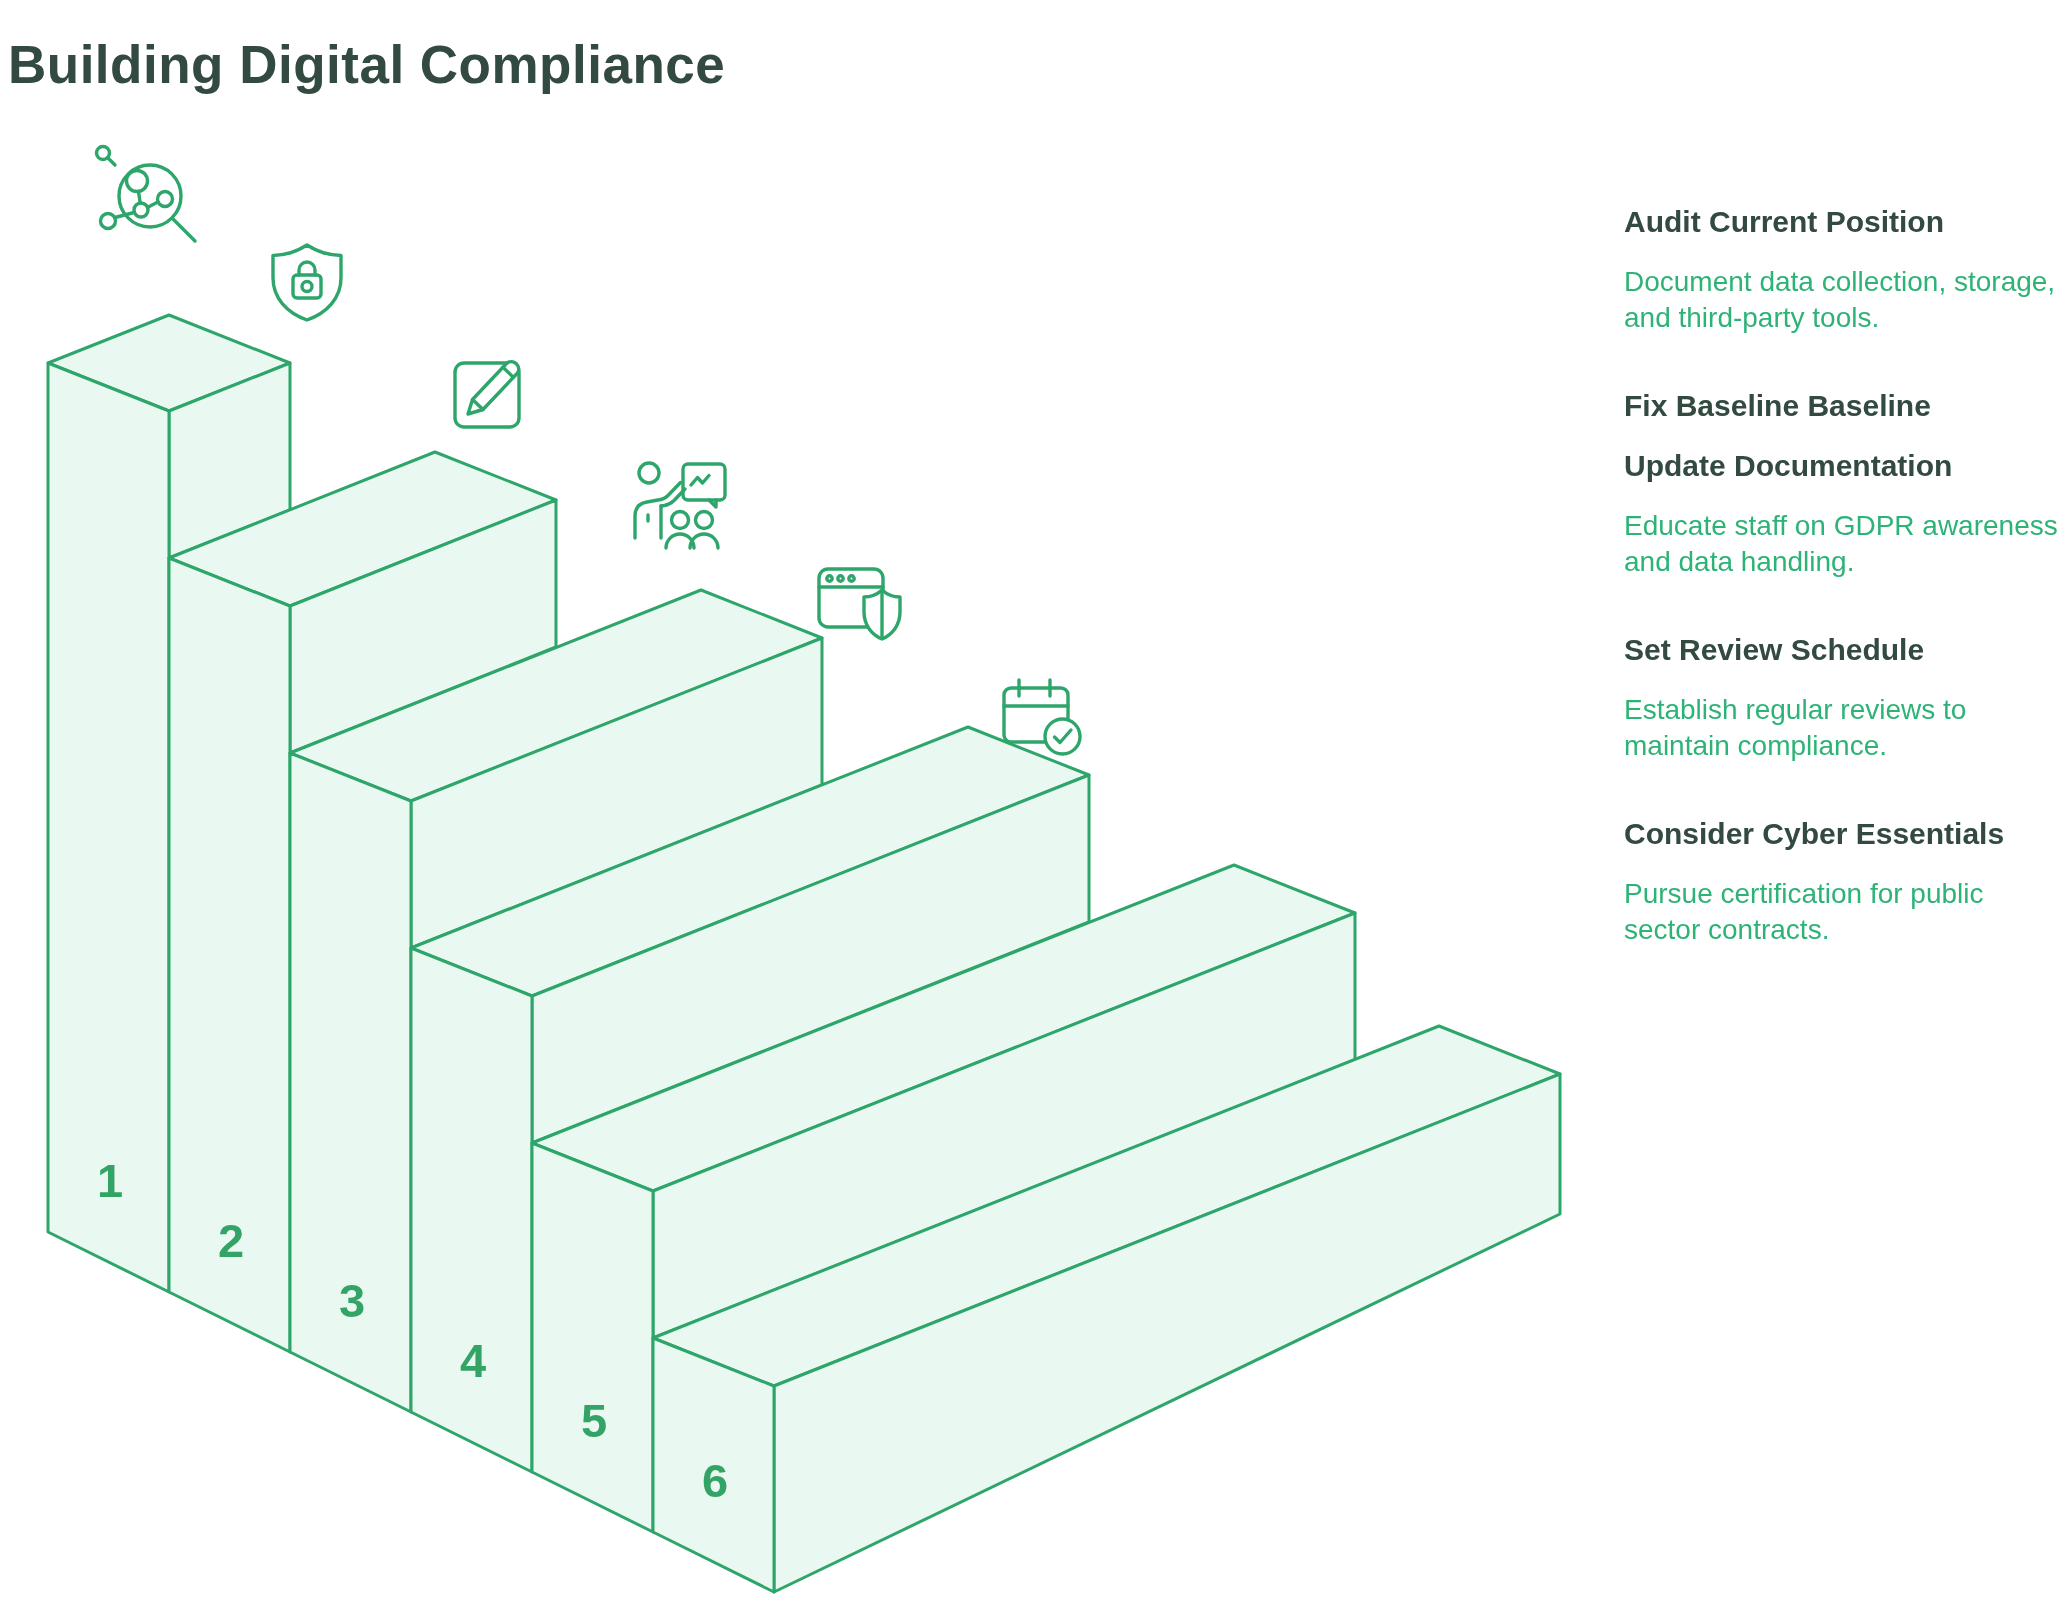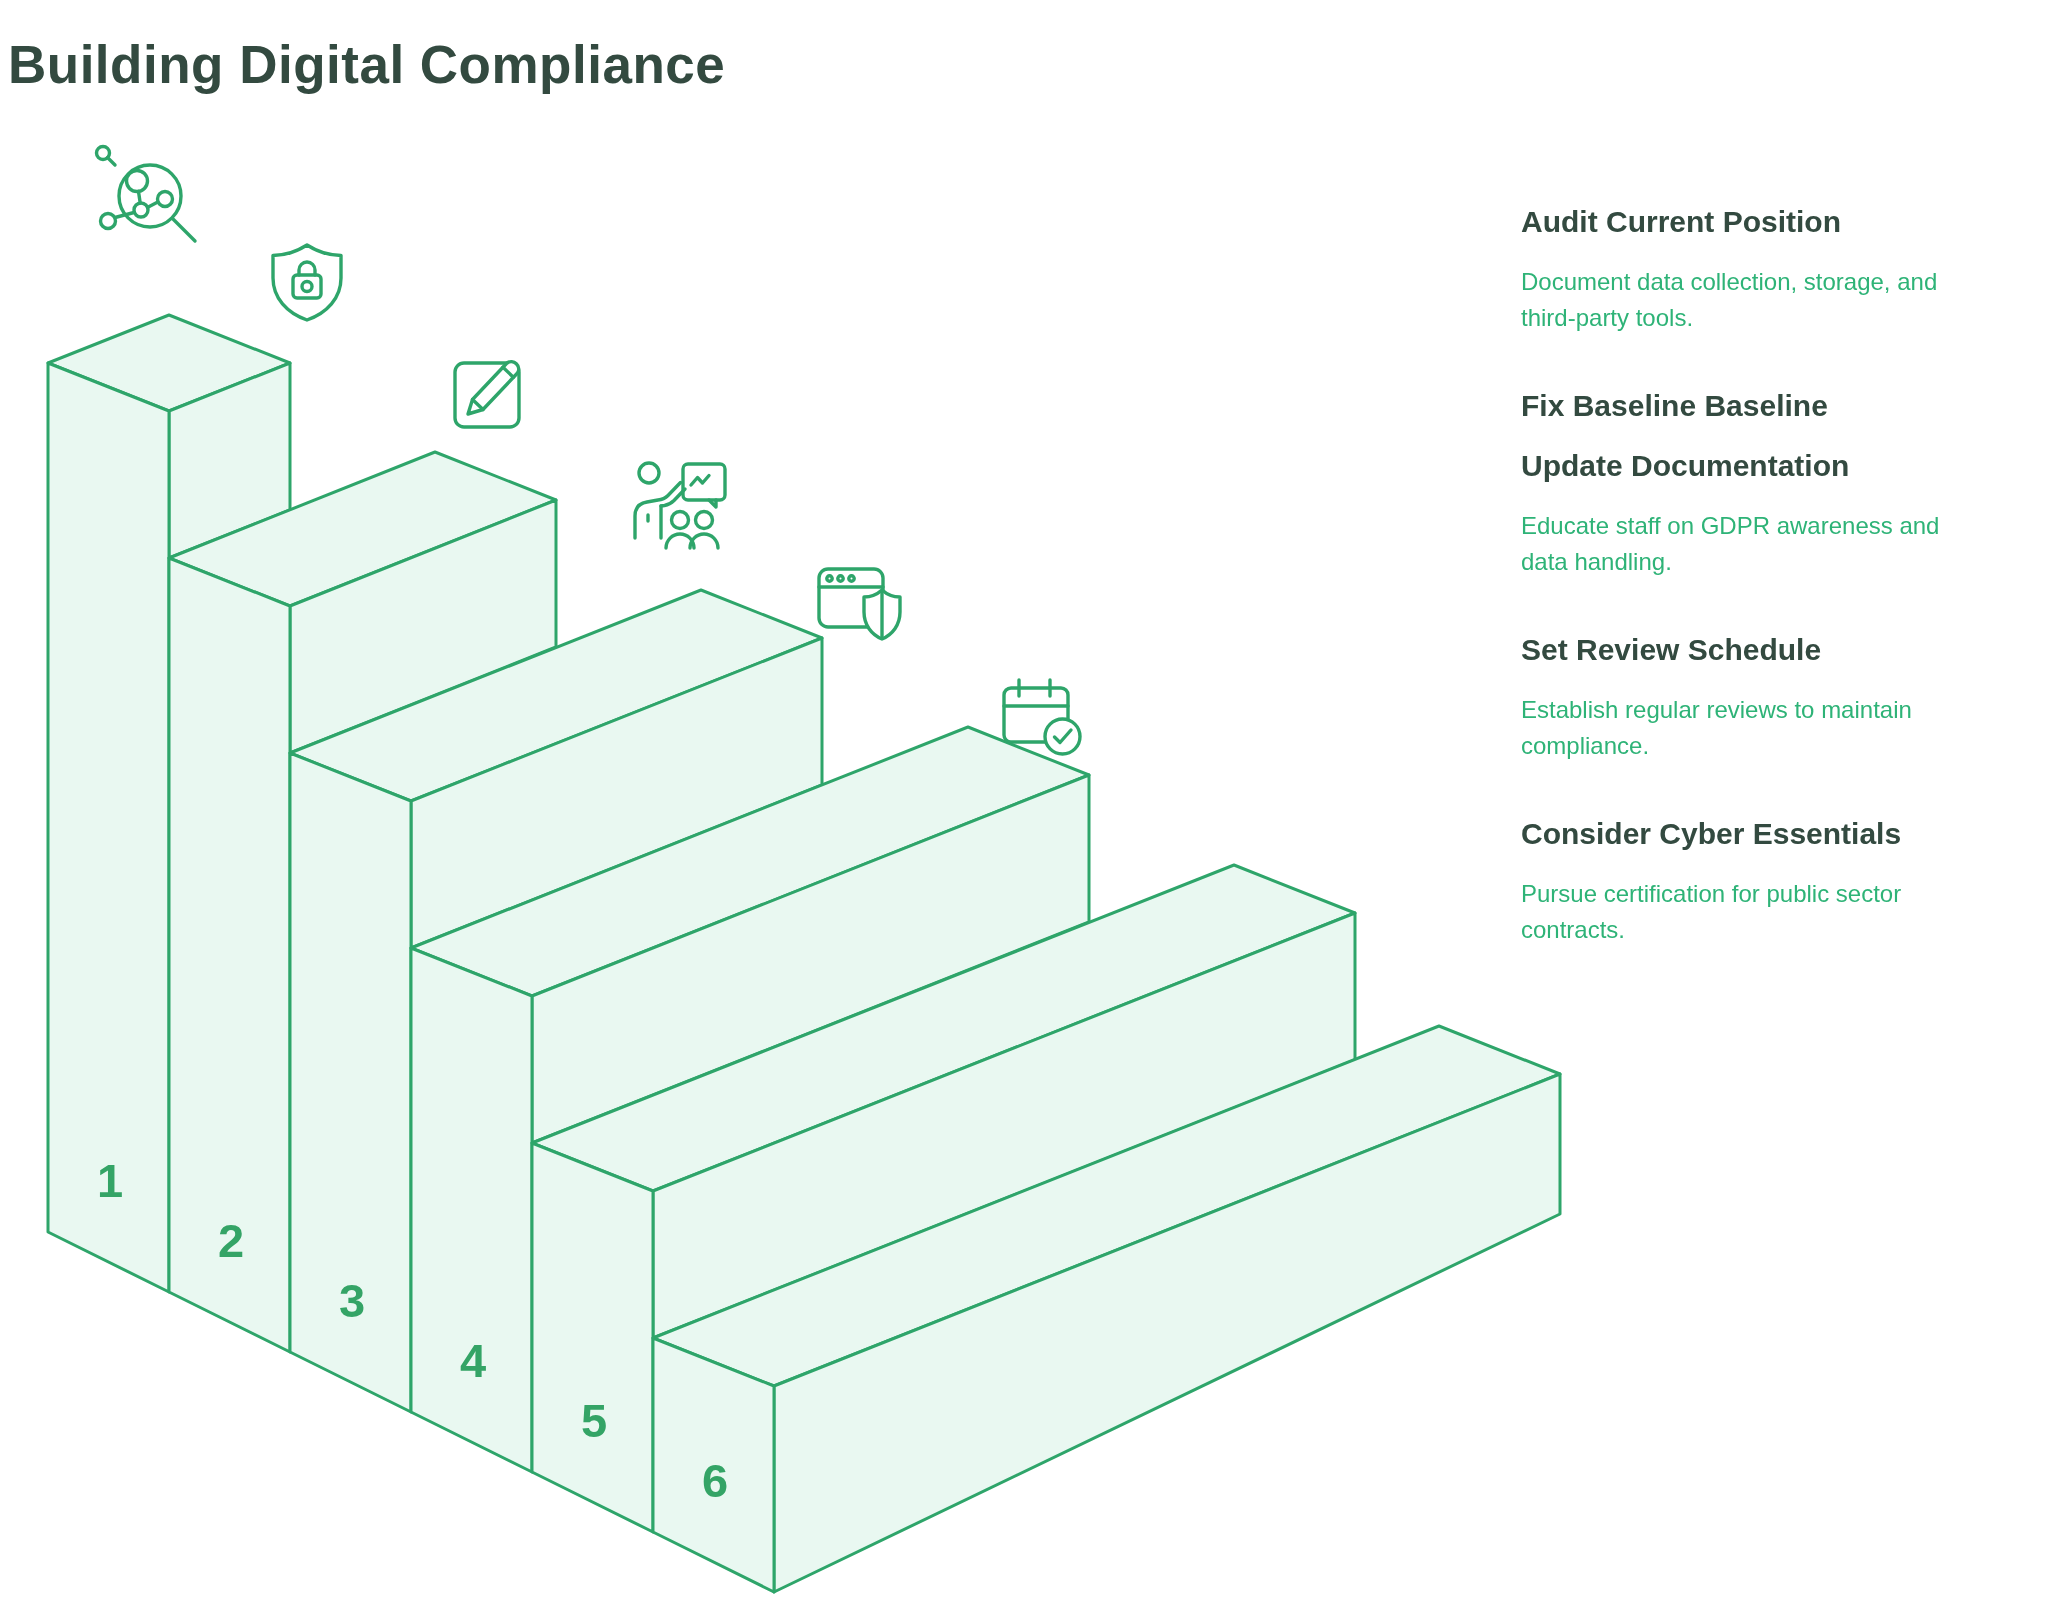--- a/index.html
+++ b/index.html
@@ -7,28 +7,28 @@
     width:2068px; height:1620px; position:relative; overflow:hidden;
     background:#ffffff;
     font-family:"Liberation Sans", sans-serif;
   }
   .title {
     position:absolute; top:34px; left:8px; width:100%;
     text-align:left; font-size:53px; font-weight:bold;
     color:var(--ink,#334a40); letter-spacing:.5px;
   }
   .legend {
-    position:absolute; left:1521px; top:204px; width:436px;
+    position:absolute; left:1624px; top:204px; width:436px;
   }
   .legend-item h3 {
     margin:0 0 24px 0; font-size:30px; line-height:36px; font-weight:bold;
     color:var(--ink,#334a40);
   }
   .legend-item p {
-    margin:0 0 52px 0; font-size:24px; line-height:36px;
+    margin:0 0 52px 0; font-size:28px; line-height:36px;
     color:var(--body-green,#2eb377);
   }
   svg.stairs { position:absolute; left:0; top:0; }
   .face {
     fill:var(--step-fill,#e9f8f1);
     stroke:var(--step-stroke,#2ea56a);
     stroke-width:3; stroke-linejoin:round;
   }
   .icon {
     fill:none; stroke:var(--step-stroke,#2ea56a);

